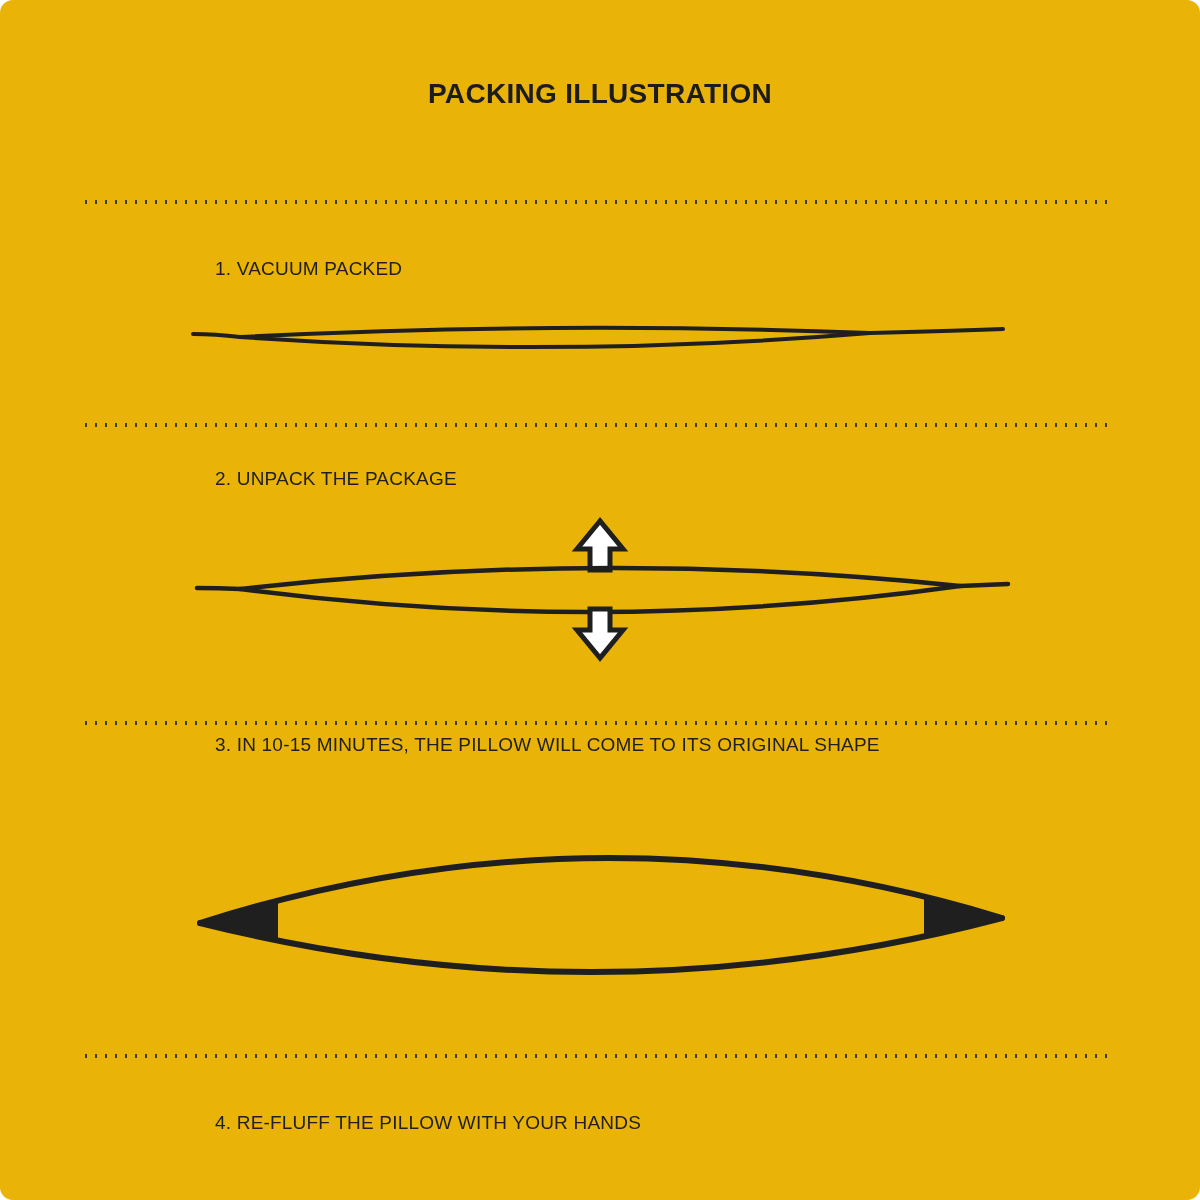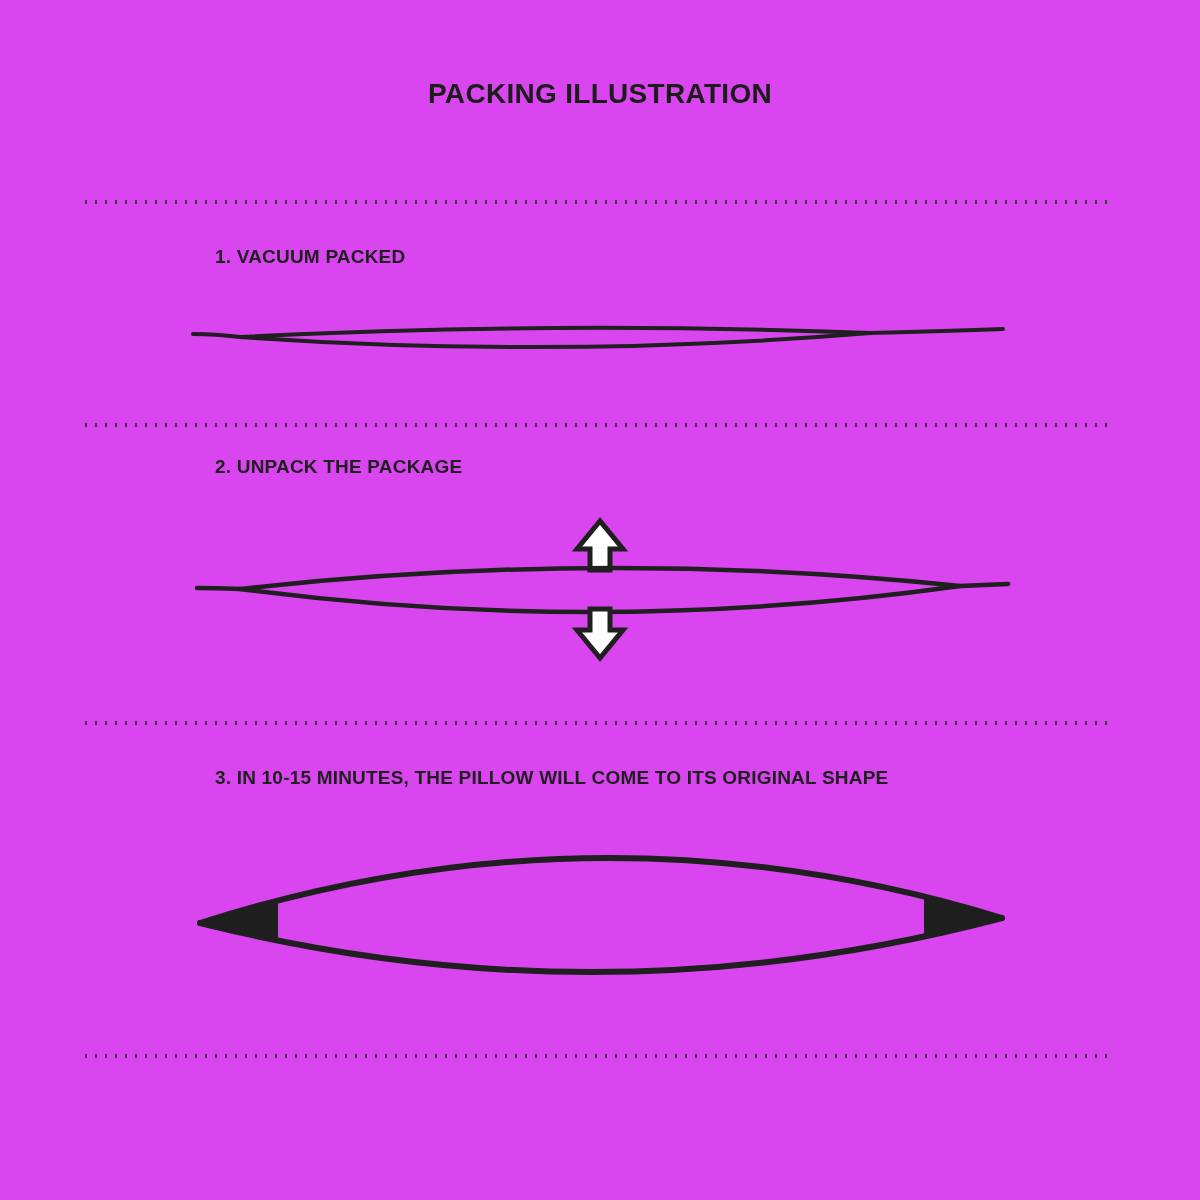--- a/index.html
+++ b/index.html
@@ -4,24 +4,25 @@
 <style>
   html, body {
     margin: 0;
     padding: 0;
     background: #ffffff;
   }
   .canvas {
     position: relative;
     width: 1200px;
     height: 1200px;
-    background: #d946ef;
+    background: #eab308;
     font-family: "Liberation Sans", sans-serif;
     color: #1f1f1f;
     overflow: hidden;
+    border-radius: 13px;
   }
   .page-title {
     position: absolute;
     top: 78px;
     left: 0;
     width: 1200px;
     text-align: center;
     font-size: 28px;
     font-weight: bold;
     letter-spacing: 0.3px;
@@ -37,28 +38,29 @@
     background-repeat: repeat-x;
   }
   .sep-1 { top: 200px; }
   .sep-2 { top: 423px; }
   .sep-3 { top: 721px; }
   .sep-4 { top: 1054px; }
   .step-label {
     position: absolute;
     left: 215px;
     font-size: 19px;
-    font-weight: bold;
+    font-weight: normal;
     letter-spacing: 0.2px;
     white-space: nowrap;
     color: #1f1f1f;
+    margin-top: 12px;
   }
   .label-1 { top: 246px; }
   .label-2 { top: 456px; }
-  .label-3 { top: 767px; }
+  .label-3 { top: 722px; }
   .label-4 { top: 1100px; }
   .fig {
     position: absolute;
     left: 170px;
     width: 860px;
   }
   .fig-1 { top: 312px; height: 50px; }
   .fig-2 { top: 510px; height: 160px; }
   .fig-3 { top: 840px; height: 150px; }
   svg { display: block; }
@@ -103,14 +105,15 @@
     <svg width="860" height="150" viewBox="0 0 860 150">
       <path d="M 30 83 Q 431 -44.5 832 78" fill="none" stroke="#1f1f1f" stroke-width="6" stroke-linecap="round"></path>
       <path d="M 30 83 Q 431 183.5 832 78" fill="none" stroke="#1f1f1f" stroke-width="6" stroke-linecap="round"></path>
       <path d="M 30 83 L 108 60.5 L 108 100.5 Z" fill="#1f1f1f"></path>
       <path d="M 832 78 L 754 56.5 L 754 96.5 Z" fill="#1f1f1f"></path>
     </svg>
   </div>
 
   <div class="dotted-sep sep-4"></div>
 
+  <div class="step-label label-4">4. RE-FLUFF THE PILLOW WITH YOUR HANDS</div>
 
 </div>
 
 </body></html>

